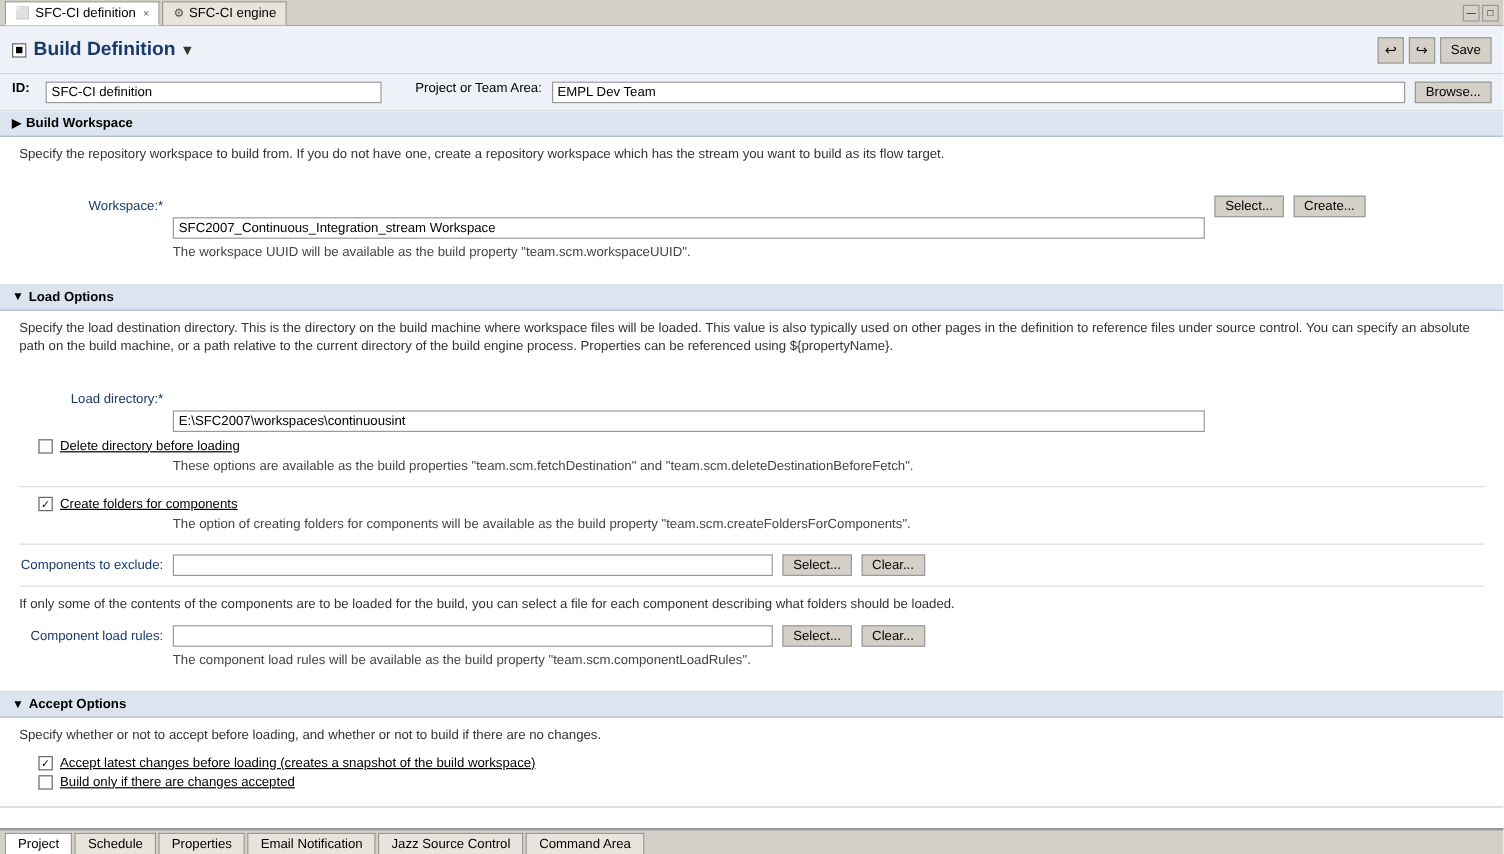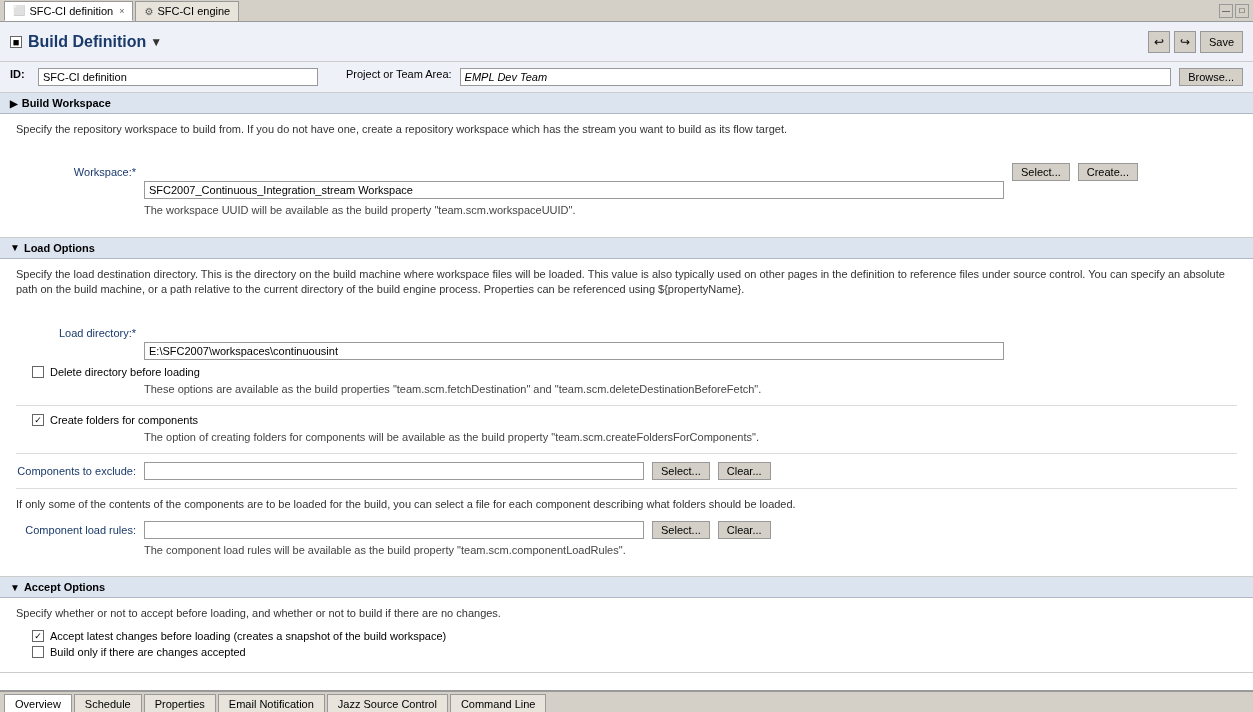--- a/index.html
+++ b/index.html
@@ -119,21 +119,20 @@
       width: 280px;
       background: #fff;
     }
     .project-label { font-size: 11px; margin-left: 20px; }
     .project-input {
       border: 1px solid #999;
       padding: 2px 4px;
       font-size: 11px;
       flex: 1;
       background: #fff;
-      font-style: italic;
     }
     .browse-btn {
       padding: 2px 8px;
       background: #d4d0c8;
       border: 1px solid #999;
       cursor: pointer;
       font-size: 11px;
       white-space: nowrap;
     }
 
@@ -212,21 +211,21 @@
     }
     .cb {
       width: 12px; height: 12px;
       border: 1px solid #666;
       background: #fff;
       display: inline-flex; align-items: center; justify-content: center;
       font-size: 9px;
       flex-shrink: 0;
     }
     .cb.checked { background: #fff; }
-    .cb-label { font-size: 11px; }
+    .cb-label { font-size: 11px; text-decoration: underline; }
 
     
     .bottom-tab-bar {
       display: flex;
       background: #d4d0c8;
       border-top: 2px solid #999;
       padding: 2px 4px 0 4px;
       height: 22px;
     }
     .bottom-tab {
@@ -411,32 +410,32 @@
           <span class="cb-label">Build only if there are changes accepted</span>
         </div>
 
       </div>
     </div>
 
   </div>
 
   <div class="bottom-tab-bar">
     <div class="bottom-tab active">
-      <span>Overview</span>
+      <span>Project</span>
     </div>
     <div class="bottom-tab">
       <span>Schedule</span>
     </div>
     <div class="bottom-tab">
       <span>Properties</span>
     </div>
     <div class="bottom-tab">
       <span>Email Notification</span>
     </div>
     <div class="bottom-tab">
       <span>Jazz Source Control</span>
     </div>
     <div class="bottom-tab">
-      <span>Command Line</span>
+      <span>Command Area</span>
     </div>
   </div>
 
 </div>
 
 </body></html>

